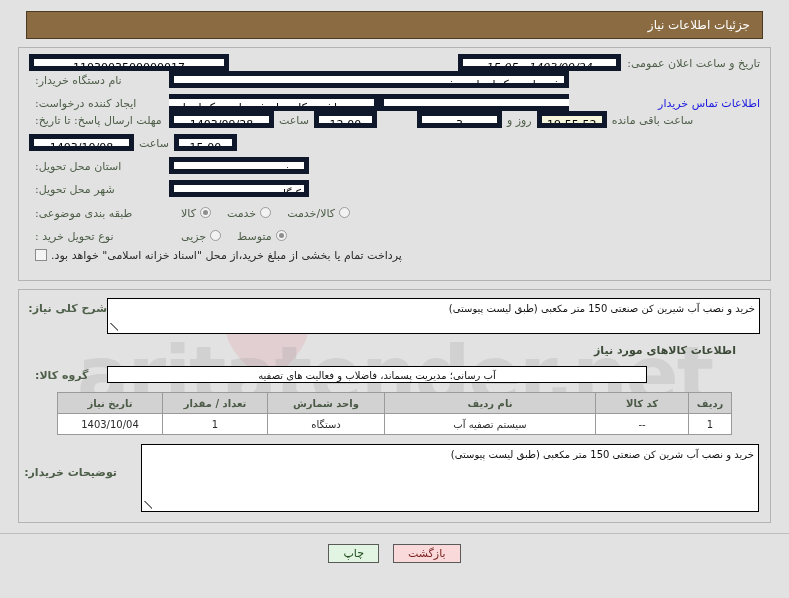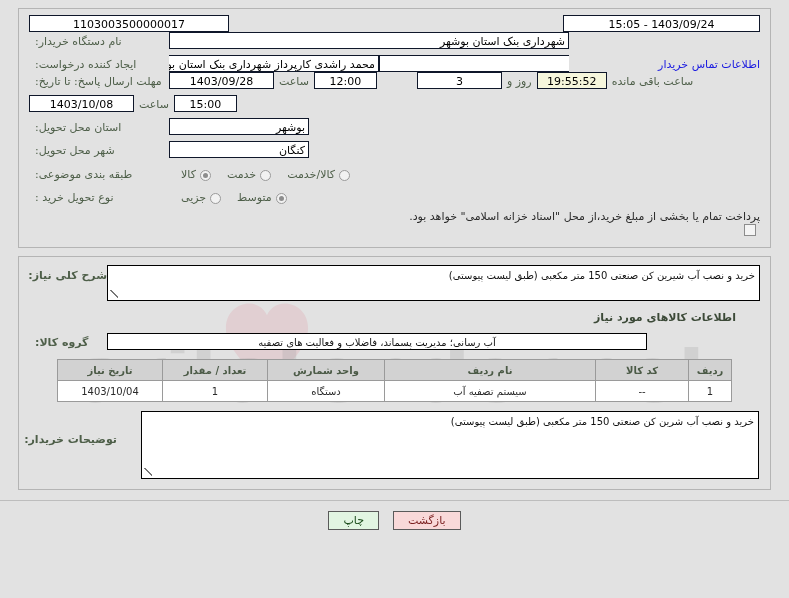--- a/index.html
+++ b/index.html
@@ -94,21 +94,21 @@
     color: #4e5f49;
     font-size: 11px;
     text-align: left;
     padding-top: 3px;
     box-sizing: border-box;
     line-height: 13px;
   }
   .lbl-r { width: 140px; padding-left: 6px; }
 
   .fld {
-    border: 1px solid #0f172a;
+    border: 5px solid #0f172a;
     background: #fff;
     height: 17px;
     line-height: 17px;
     font-size: 11px;
     color: #000;
     box-sizing: border-box;
     padding: 0 3px;
     text-align: center;
     white-space: nowrap;
     overflow: hidden;
@@ -116,21 +116,21 @@
   .fld.right { text-align: right; }
   .fld.yellow { background: #f6f6dc; }
 
   .w-num   { width: 200px; }
   .w-org   { width: 400px; }
   .w-date  { width: 105px; }
   .w-time  { width:  63px; }
   .w-days  { width:  85px; }
   .w-cd    { width:  70px; }
   .w-prov  { width: 140px; }
-  .w-ann   { width: 197px; }
+  .w-ann   { width: 163px; font-style: italic; }
   .w-contact { width: 190px; }
 
   .inline-lbl {
     color: #4e5f49;
     font-size: 11px;
     padding: 3px 5px 0 5px;
     white-space: nowrap;
   }
 
   .link {
@@ -145,21 +145,21 @@
   
   .toprow {
     display: flex;
     justify-content: space-between;
     align-items: flex-start;
   }
   .toprow-left { display: flex; align-items: flex-start; }
   .toprow-right { display: flex; align-items: flex-start; }
 
   
-  .radio-wrap { display: flex; align-items: flex-end; }
+  .radio-wrap { display: flex; align-items: flex-start; }
   .radio {
     width: 11px; height: 11px;
     border-radius: 50%;
     border: 1px solid #9a9a9a;
     background: #f2f2f2;
     display: inline-block;
     margin: 0 4px 0 4px;
     box-sizing: border-box;
     position: relative;
     flex: none;
@@ -344,25 +344,29 @@
 
 <div class="watermark">
   <svg class="wm-heart" viewBox="0 0 100 94">
     <path d="M50 92 C50 92 4 62 4 32 C4 14 17 4 30 4 C40 4 47 10 50 17 C53 10 60 4 70 4 C83 4 96 14 96 32 C96 62 50 92 50 92 Z" fill="#d86a7a" opacity="0.55"></path>
   </svg>
   <div class="wm-text">aritatender.net</div>
 </div>
 
 <div class="page">
 
+  <div class="titlebar">
+    <span>جزئیات اطلاعات نیاز</span>
+  </div>
 
   <div class="fieldbox">
 
     <div class="toprow">
       <div class="toprow-left">
+        <div class="lbl" style="width:auto;padding-left:6px;">تاریخ و ساعت اعلان عمومی:</div>
         <div class="fld w-ann">1403/09/24 - 15:05</div>
       </div>
       <div class="toprow-right">
         <div class="fld w-num">1103003500000017</div>
       </div>
     </div>
 
     <div class="row" style="justify-content:flex-end;">
       <div class="fld w-org right">شهرداری بنک استان بوشهر</div>
       <div class="lbl lbl-r">نام دستگاه خریدار:</div>
@@ -428,21 +432,21 @@
         <span class="radio on"></span>
         <span class="radio-label">متوسط</span>
       </div>
       <div class="radio-wrap">
         <span class="radio"></span>
         <span class="radio-label">جزیی</span>
       </div>
       <div class="lbl lbl-r" style="padding-top:0;">نوع تحویل خرید :</div>
     </div>
 
-    <div class="row" style="justify-content:flex-end;align-items:flex-start;margin-top:2px;flex-direction:column;">
+    <div class="row" style="justify-content:flex-end;align-items:flex-start;margin-top:2px;">
       <div class="chk-label" style="max-width:440px;line-height:14px;padding-top:0;">پرداخت تمام یا بخشی از مبلغ خرید،از محل "اسناد خزانه اسلامی" خواهد بود.</div>
       <span class="chk"></span>
     </div>
 
   </div>
 
   <div class="fieldbox" style="margin-top:8px;padding:8px 10px 10px 10px;">
 
     <div class="descrow" style="justify-content:flex-end;">
       <div class="ta ta-main">خرید و نصب آب شیرین کن صنعتی 150 متر مکعبی (طبق لیست پیوستی)</div>

